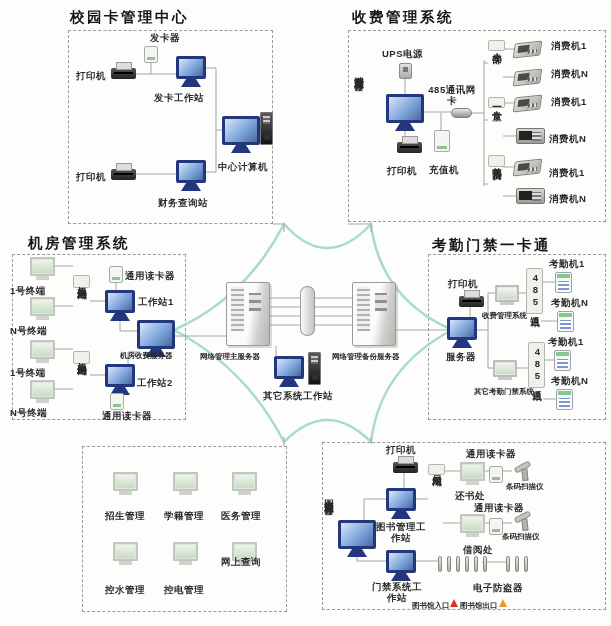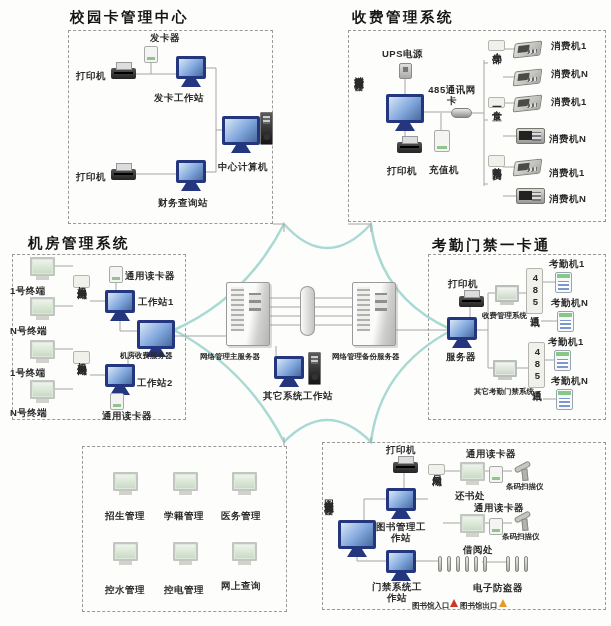--- a/index.html
+++ b/index.html
@@ -253,21 +253,21 @@
   <div class="ic ic-term" style="left:173px;top:472px"></div>
   <div class="ic ic-term" style="left:232px;top:472px"></div>
   <div class="lbl" style="left:105px;top:510px">招生管理</div>
   <div class="lbl" style="left:164px;top:510px">学籍管理</div>
   <div class="lbl" style="left:221px;top:510px">医务管理</div>
   <div class="ic ic-term" style="left:113px;top:542px"></div>
   <div class="ic ic-term" style="left:173px;top:542px"></div>
   <div class="ic ic-term" style="left:232px;top:542px"></div>
   <div class="lbl" style="left:105px;top:584px">控水管理</div>
   <div class="lbl" style="left:164px;top:584px">控电管理</div>
-  <div class="lbl" style="left:221px;top:580px">网上查询</div>
+  <div class="lbl" style="left:221px;top:556px">网上查询</div>
 
   <div class="lbl" style="left:386px;top:444px">打印机</div>
   <div class="ic ic-printer" style="left:393px;top:462px"></div>
   <div class="vlbl" style="left:322px;top:492px">图书管理服务器</div>
   <div class="ic ic-pc big" style="left:338px;top:520px"></div>
   <div class="ic ic-pc" style="left:386px;top:488px"></div>
   <div class="lbl wrap" style="left:374px;top:521px;width:54px">图书管理工作站</div>
   <div class="vlbl boxed" style="left:428px;top:464px">局域网</div>
   <div class="lbl" style="left:466px;top:448px">通用读卡器</div>
   <div class="ic ic-term" style="left:460px;top:462px"></div>

